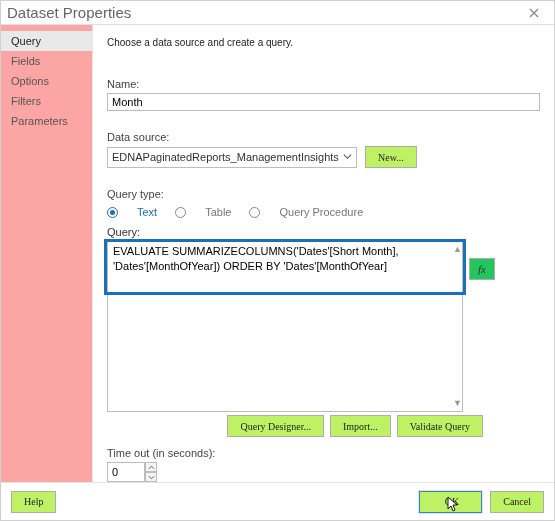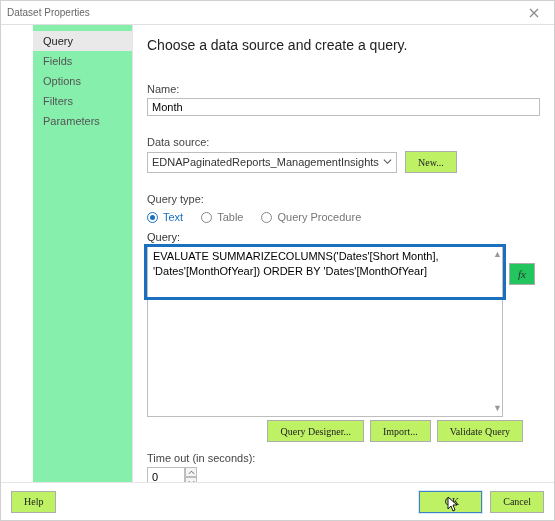--- a/index.html
+++ b/index.html
@@ -8,41 +8,41 @@
     font-family: "Segoe UI", Tahoma, sans-serif;
     font-size: 11px;
     color: #333;
     background: #fff;
     width: 555px;
     height: 521px;
     overflow: hidden;
   }
   .win { width:555px; height:521px; border:1px solid #d0d0d0; display:flex; flex-direction:column; }
   .titlebar { height:24px; display:flex; align-items:center; justify-content:space-between; padding:0 6px; border-bottom:1px solid #e0e0e0; }
-  .titlebar .title { color:#666; font-size:10px; }
+  .titlebar .title { color:#666; font-size:15px; }
   .titlebar .close { width:28px; height:18px; display:flex; align-items:center; justify-content:center; color:#888; }
   .close svg { width:10px; height:10px; }
   .body { flex:1; display:flex; min-height:0; }
-  .sidebar { width:100px; background:#86efac; border-right:1px solid #e5e5e5; padding-top:6px;margin-left:32px; }
+  .sidebar { width:92px; background:#fca5a5; border-right:1px solid #e5e5e5; padding-top:6px; }
   .side-item { padding:4px 10px; color:#555; cursor:default; }
   .side-item.sel { background:#e9e9e9; color:#222; }
   .main { flex:1; padding:10px 14px 4px 14px; overflow:hidden; display:flex; flex-direction:column; }
-  .heading { font-size:14px; color:#222; margin:2px 0 10px 0; }
+  .heading { font-size:10px; color:#222; margin:2px 0 10px 0; }
   .label { font-size:11px; color:#444; margin-top:20px; margin-bottom:3px; }
   .txt, .combo, .num, .qbox {
     border:1px solid #bdbdbd; background:#fff; font-family:inherit; font-size:11px;
   }
   .txt { width:100%; height:20px; padding:2px 4px; }
   .row { display:flex; align-items:center; gap:8px; }
   .combo { width:250px; height:21px; display:flex; align-items:center; justify-content:space-between; padding:2px 4px; }
   .combo .chev svg{width:9px;height:9px;}
   .btn { border:1px solid #adadad; background:#bef264; height:22px; padding:0 12px; font-family:Liberation Serif, serif; font-size:10px; color:#222; cursor:default; display:inline-flex; align-items:center; }
   .btn.blue { border:1px solid #3b82c7; box-shadow:0 0 0 1px #3b82c730; }
   .radios { display:flex; gap:18px; align-items:center; margin-top:3px; }
-  .radio { display:flex; align-items:center; gap:5px; }
+  .radio { display:flex; align-items:center; gap:19px; }
   .rdot { width:11px; height:11px; border:1px solid #888; border-radius:50%; position:relative; }
   .radio.sel .rdot { border-color:#1a6fbf; }
   .radio.sel .rdot::after { content:""; position:absolute; inset:2px; background:#1a6fbf; border-radius:50%; }
   .qwrap { position:relative; margin-top:4px; }
   .qbox { width:356px; height:172px; padding:3px 5px; resize:none; overflow:auto; line-height:1.35; }
   .qlabel { font-size:11px; color:#333; margin-bottom:2px; }
   .highlight-box { position:absolute; left:-3px; top:-1px; width:362px; height:56px; border:3px solid #1a6fbf; pointer-events:none; }
   .fxbtn { position:absolute; right:12px; top:18px; width:26px; height:22px; border:1px solid #adadad; background:#22c55e; display:flex; align-items:center;justify-content:center; font-style:italic; font-family:serif; }
   .scroll-ind-top, .scroll-ind-bot { position:absolute; right:45px; width:9px; color:#999; font-size:9px; }
   .scroll-ind-top { top:4px; }

